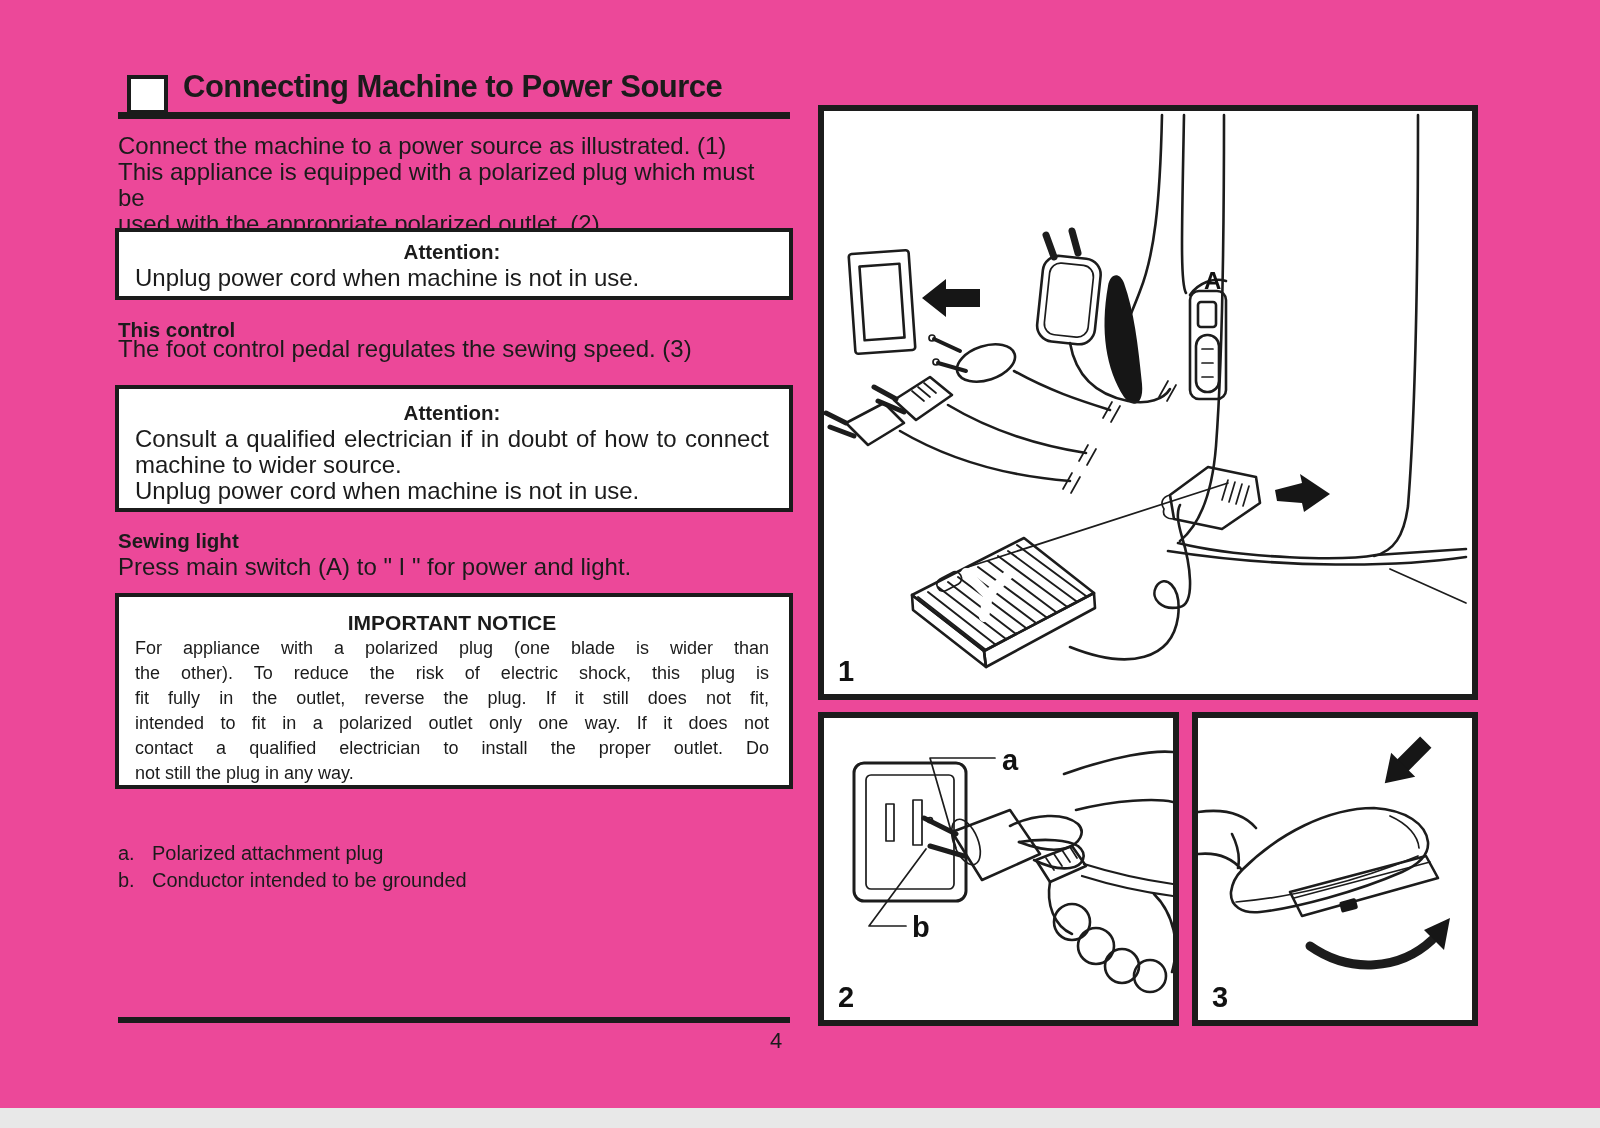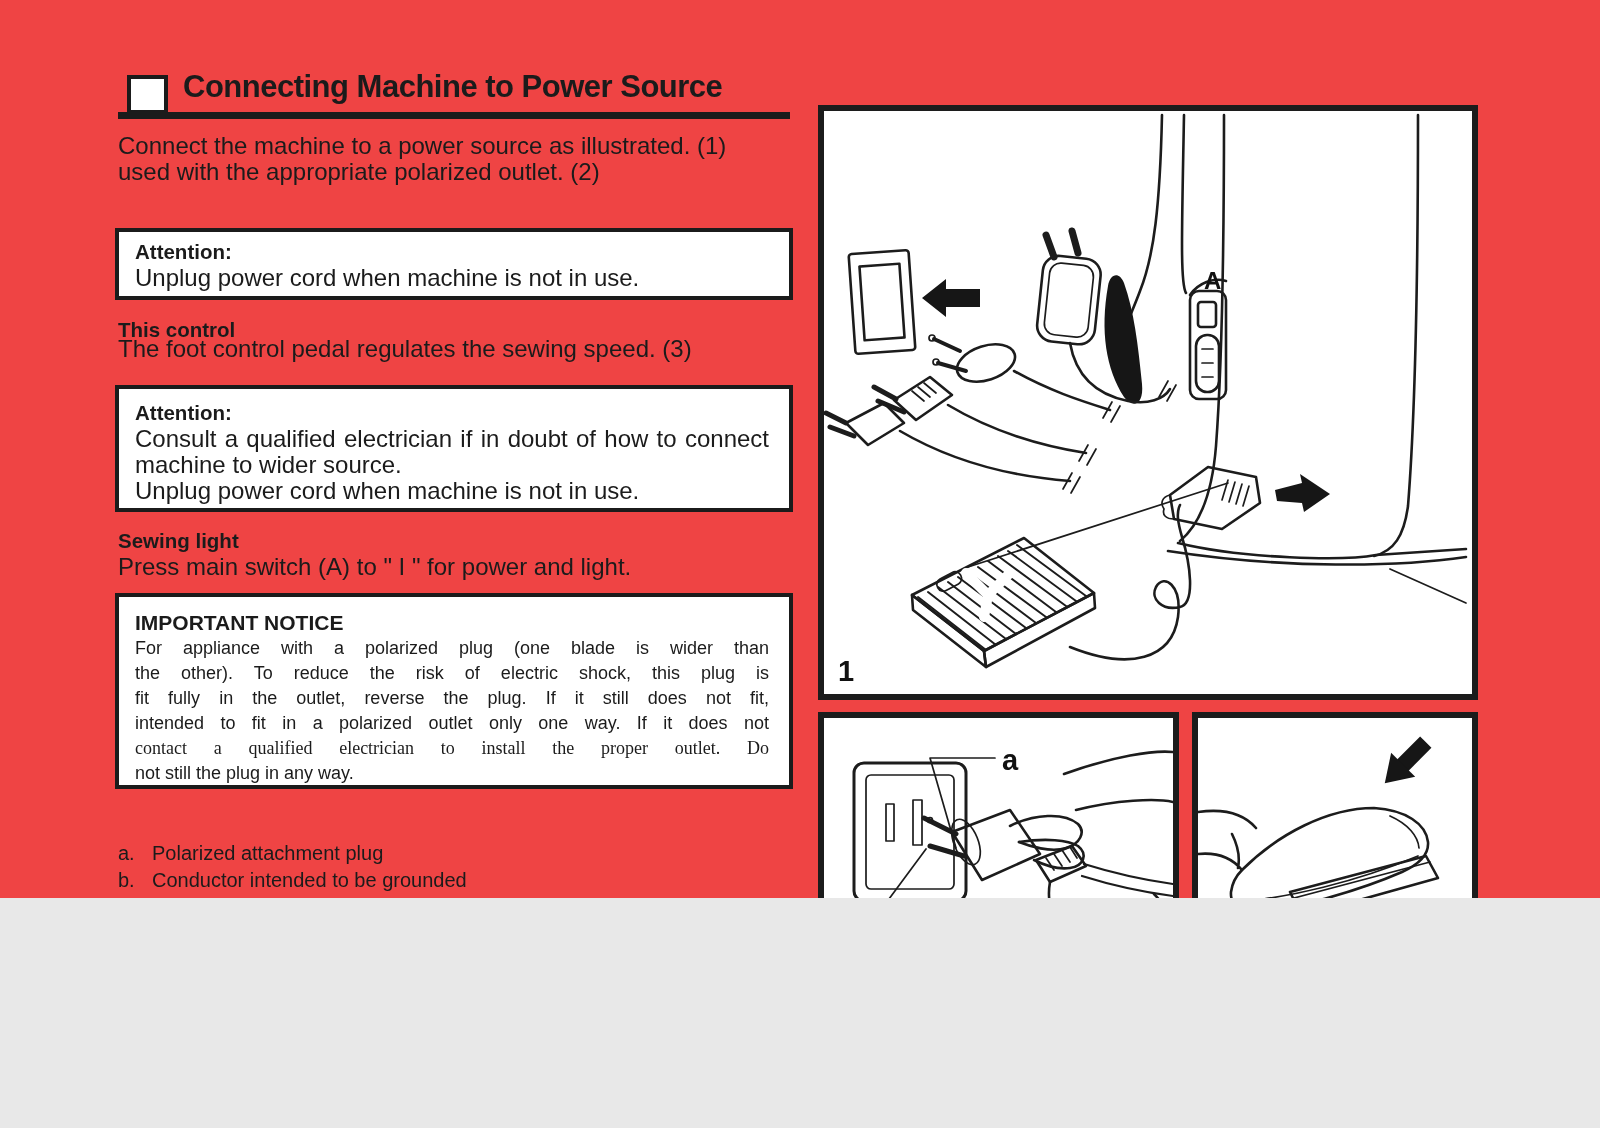--- a/index.html
+++ b/index.html
@@ -1,21 +1,21 @@
 <!DOCTYPE html>
 <html><head>
 <meta charset="utf-8">
 <style>
   html,body{margin:0;padding:0;background:#e8e8e8;}
-  .page{position:relative;width:1600px;height:898px;background:#ef4444;overflow:hidden;
+  .page{position:relative;width:1600px;height:1108px;background:#ec4899;overflow:hidden;
         font-family:"Liberation Sans",sans-serif;color:#1b1b1b;}
   .abs{position:absolute;}
   .rule{position:absolute;background:#1b1b1b;}
   .body20{font-size:24px;line-height:26px;white-space:nowrap;}
-  .head20{font-size:20.5px;line-height:26px;font-weight:bold;white-space:nowrap;}
+  .head20{font-size:20.5px;line-height:26px;font-weight:bold;white-space:nowrap;text-align:center;}
   .just{text-align-last:justify;}
   .box{position:absolute;border:4px solid #1b1b1b;background:#fff;box-sizing:border-box;}
   .box-inner{padding:7px 20px 6px 16px;}
   .notice-line{font-size:18px;line-height:25px;white-space:nowrap;}
   .frame{position:absolute;border:6px solid #1c1c1c;background:#fff;box-sizing:border-box;}
   .fig-num{position:absolute;left:14px;bottom:6px;font-weight:bold;font-size:29px;color:#111;}
   .legend-row{display:flex;font-size:20px;line-height:27px;}
   .legend-label{width:34px;flex:0 0 34px;}
   .title{font-size:31px;font-weight:bold;letter-spacing:-0.5px;white-space:nowrap;}
   .checkbox{position:absolute;border:4px solid #1b1b1b;background:#fff;}
@@ -31,20 +31,21 @@
 <body>
 
 <div class="page">
 
   <div class="checkbox abs" style="left:127px;top:75px;width:33px;height:31px;"></div>
   <div class="abs title" style="left:183px;top:69px;">Connecting Machine to Power Source</div>
   <div class="rule" style="left:118px;top:112px;width:672px;height:7px;"></div>
 
   <div class="abs" style="left:118px;top:133px;width:664px;">
     <div class="body20">Connect the machine to a power source as illustrated. (1)</div>
+    <div class="body20 just" style="white-space:normal;">This appliance is equipped with a polarized plug which must be</div>
     <div class="body20">used with the appropriate polarized outlet. (2)</div>
   </div>
 
   <div class="box" style="left:115px;top:228px;width:678px;height:72px;">
     <div class="box-inner">
       <div class="head20">Attention:</div>
       <div class="body20">Unplug power cord when machine is not in use.</div>
     </div>
   </div>
 
@@ -63,21 +64,21 @@
   <div class="abs head20" style="left:118px;top:528px;">Sewing light</div>
   <div class="abs body20" style="left:118px;top:554px;">Press main switch (A) to " I " for power and light.</div>
 
   <div class="box" style="left:115px;top:593px;width:678px;height:196px;">
     <div class="box-inner" style="padding-top:12px;">
       <div class="head20" style="font-size:21px;line-height:27px;">IMPORTANT NOTICE</div>
       <div class="notice-line just" style="white-space:normal;">For appliance with a polarized plug (one blade is wider than</div>
       <div class="notice-line just" style="white-space:normal;">the other). To reduce the risk of electric shock, this plug is</div>
       <div class="notice-line just" style="white-space:normal;">fit fully in the outlet, reverse the plug. If it still does not fit,</div>
       <div class="notice-line just" style="white-space:normal;">intended to fit in a polarized outlet only one way. If it does not</div>
-      <div class="notice-line just" style="white-space:normal;font-family:Liberation Serif, serif;">contact a qualified electrician to install the proper outlet. Do</div>
+      <div class="notice-line just" style="white-space:normal;">contact a qualified electrician to install the proper outlet. Do</div>
       <div class="notice-line">not still the plug in any way.</div>
     </div>
   </div>
 
   <div class="abs" style="left:118px;top:840px;">
     <div class="legend-row">
       <span class="legend-label">a.</span>
       <span>Polarized attachment plug</span>
     </div>
     <div class="legend-row">

